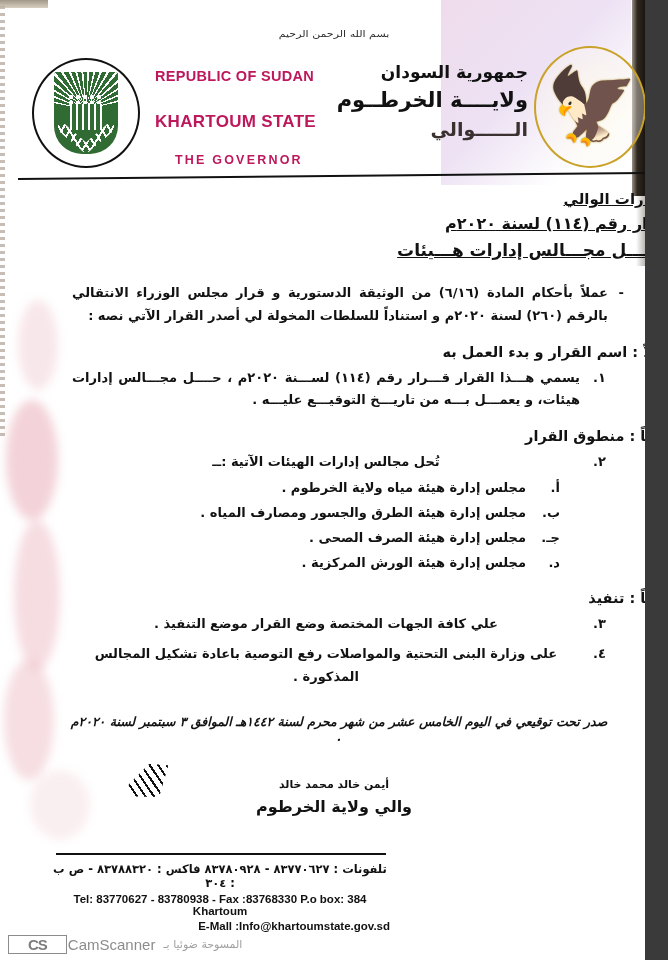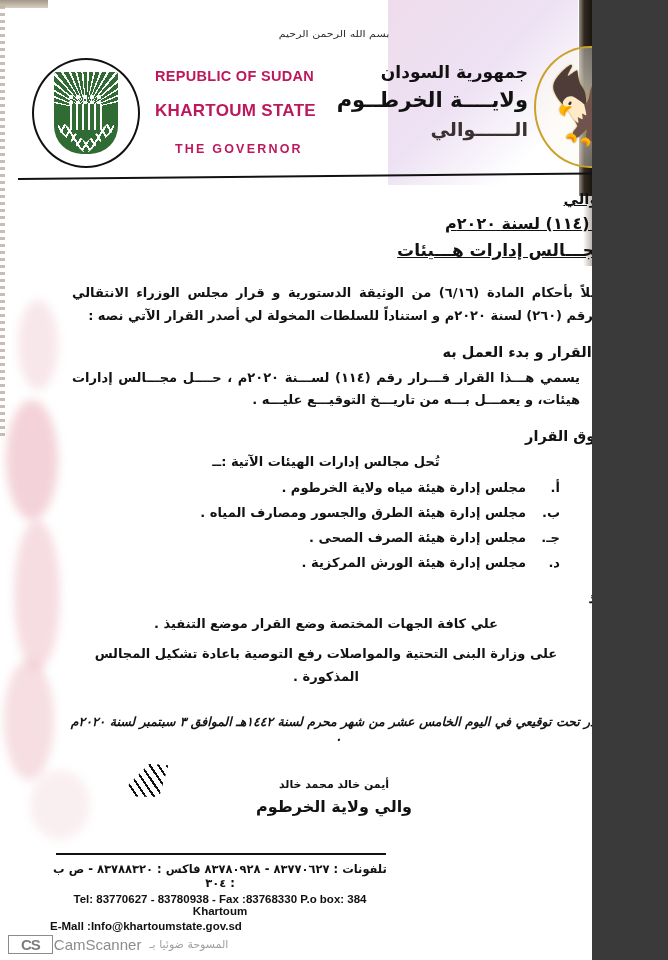--- a/index.html
+++ b/index.html
@@ -1,20 +1,20 @@
 <!DOCTYPE html>
 <html lang="ar"><head>
 <meta charset="utf-8">
 <title>Khartoum State Governor Decree</title>
 <style>
   html,body{margin:0;padding:0;background:#3a3a3a;}
   body{font-family:"DejaVu Sans","Liberation Sans",sans-serif;}
   .page{
     position:relative;
-    width:592px;height:960px;
+    width:645px;height:960px;
     background:#ffffff;
     overflow:hidden;
     box-sizing:border-box;
   }
   
   .scan-tint-right{
     position:absolute;top:0;right:14px;width:190px;height:185px;
     background:linear-gradient(135deg,rgba(236,214,232,.85) 0%,rgba(225,206,236,.6) 45%,rgba(255,255,255,0) 80%);
     pointer-events:none;
   }
@@ -86,21 +86,21 @@
     background:
       repeating-linear-gradient(58deg,#fff 0 2px,transparent 2px 7px),
       repeating-linear-gradient(-58deg,#fff 0 2px,transparent 2px 7px);
     clip-path:polygon(0 0,12% 0,50% 62%,88% 0,100% 0,100% 22%,50% 100%,0 22%);
   }
   .title-en{
     position:absolute;left:155px;top:40px;width:200px;
     color:#be185d;font-weight:bold;font-family:"Liberation Sans",sans-serif;
   }
   .title-en .l1{font-size:14.5px;letter-spacing:.3px;}
-  .title-en .l2{font-size:17px;letter-spacing:.3px;margin-top:17px;}
+  .title-en .l2{font-size:17px;letter-spacing:.3px;margin-top:28px;}
   .title-en .l3{font-size:12.5px;letter-spacing:2.2px;margin-top:21px;margin-left:20px;}
   .title-ar{
     position:absolute;right:140px;top:34px;width:210px;text-align:right;
     direction:rtl;color:#111;font-weight:bold;
   }
   .title-ar .a1{font-size:17px;}
   .title-ar .a2{font-size:21px;margin-top:6px;letter-spacing:-1px;}
   .title-ar .a3{font-size:19px;margin-top:6px;letter-spacing:-1px;color:#3a3030;}
   .emblem{
     position:absolute;right:22px;top:18px;width:112px;height:122px;
@@ -180,29 +180,29 @@
     direction:rtl;font-size:11.5px;font-weight:bold;color:#111;
     margin-left:34px;width:340px;text-align:center;
   }
   .footer .en{
     font-size:11.5px;font-weight:bold;color:#111;margin-left:34px;
     width:340px;text-align:center;margin-top:3px;
     font-family:"Liberation Sans",sans-serif;
   }
   .footer .em{
     font-size:11.5px;font-weight:bold;color:#111;margin-left:34px;
-    width:340px;text-align:left;margin-top:3px;
+    width:340px;text-align:right;margin-top:3px;
     font-family:"Liberation Sans",sans-serif;
   }
   .watermark{
     position:absolute;left:8px;bottom:6px;display:flex;align-items:center;
     color:#8c8c8c;
   }
   .watermark .cs{
-    border:1.6px solid #8c8c8c;padding:0 12px;font-size:15px;font-weight:bold;
+    border:1.6px solid #8c8c8c;padding:0 19px;font-size:15px;font-weight:bold;
     letter-spacing:-1px;font-family:"Liberation Sans",sans-serif;color:#7d7d7d;
     line-height:17px;
   }
   .watermark .nm{font-size:15px;font-family:"Liberation Sans",sans-serif;color:#8c8c8c;margin-left:1px;}
   .watermark .ar{direction:rtl;font-size:11px;margin-left:8px;color:#a0a0a0;}
 </style>
 </head>
 <body>
 
 <div class="page">

